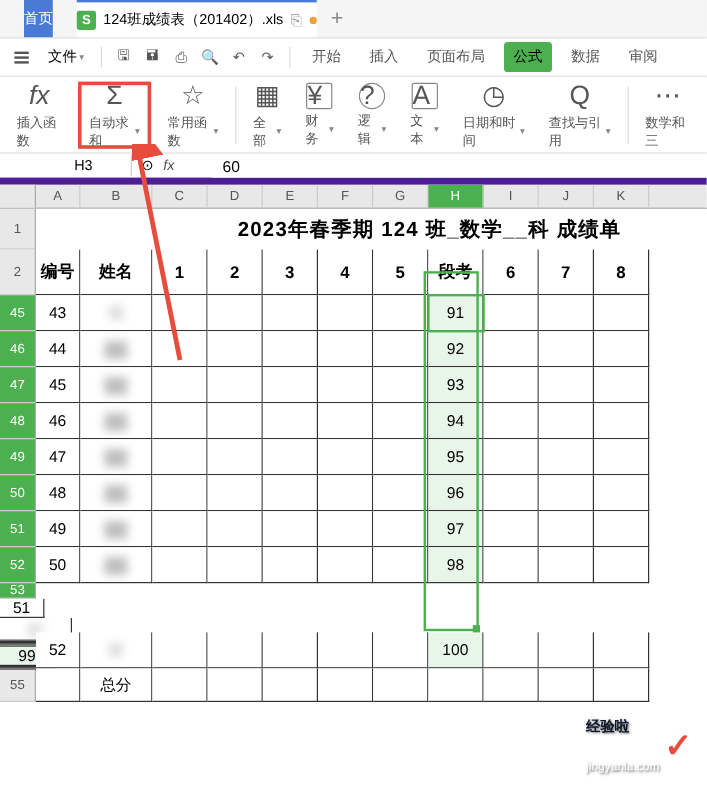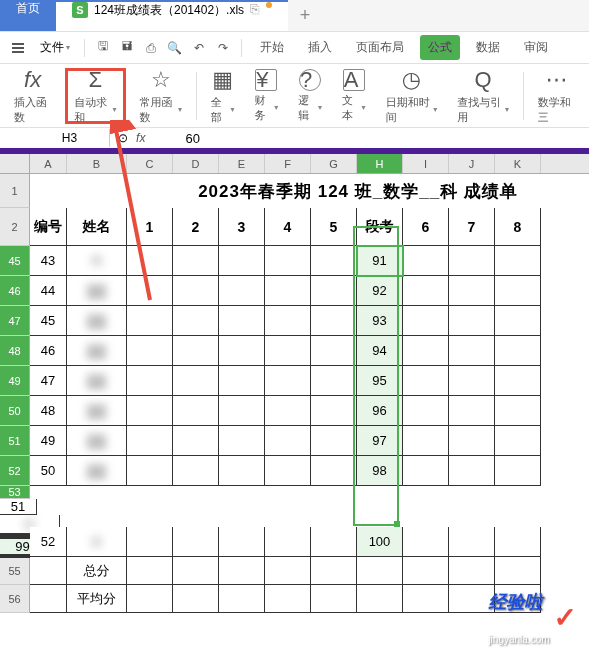--- a/index.html
+++ b/index.html
@@ -1,32 +1,32 @@
 <!DOCTYPE html>
 <html><head>
   <meta charset="utf-8">
   <style>
     * { margin: 0; padding: 0; box-sizing: border-box; }
     body { font-family: "Microsoft YaHei", sans-serif; font-size: 12px; background: #fff; width: 589px; height: 657px; overflow: hidden; position: relative; }
     
     .tab-bar { display: flex; align-items: center; height: 32px; background: #f5f5f5; border-bottom: 1px solid #e0e0e0; }
-    .tab { display: flex; padding: 0 16px; height: 100%; gap: 6px; cursor: pointer; }
+    .tab { display: flex; align-items: center; padding: 0 0; height: 100%; gap: 6px; cursor: pointer; margin-left: 20px; }
     .tab.home { background: #4a7bd4; color: #fff; }
     .tab.active { background: #fff; border-top: 2px solid #4a7bd4; }
     .tab-icon-s { width: 16px; height: 16px; background: #4cb050; border-radius: 2px; display: flex; align-items: center; justify-content: center; color: #fff; font-weight: bold; font-size: 11px; }
     .new-tab { padding: 0 12px; color: #888; font-size: 18px; cursor: pointer; }
     
     .menu-bar { display: flex; align-items: center; height: 32px; padding: 0 8px; gap: 8px; border-bottom: 1px solid #e0e0e0; }
     .menu-btn { display: flex; align-items: center; gap: 2px; padding: 2px 4px; cursor: pointer; }
     .hamburger { display: flex; flex-direction: column; gap: 2px; }
     .hamburger span { width: 12px; height: 2px; background: #555; }
     .tool-icon { width: 16px; height: 16px; display: inline-flex; align-items: center; justify-content: center; color: #555; cursor: pointer; }
     .menu-sep { width: 1px; height: 18px; background: #ddd; margin: 0 2px; }
     .menu-tab { padding: 4px 8px; cursor: pointer; color: #555; }
-    .menu-tab.active { background: #4cb050; color: #701a75; border-radius: 3px; }
+    .menu-tab.active { background: #4cb050; color: #000000; border-radius: 3px; }
     
     .ribbon { display: flex; align-items: center; height: 64px; padding: 4px 8px; gap: 8px; border-bottom: 1px solid #e0e0e0; }
     .ribbon-btn { display: flex; flex-direction: column; align-items: center; justify-content: center; padding: 4px 6px; cursor: pointer; gap: 2px; height: 56px; }
     .ribbon-btn.highlighted { border: 3px solid #e74c3c; }
     .ribbon-icon { font-size: 22px; color: #555; height: 28px; display: flex; align-items: center; }
     .ribbon-label { font-size: 11px; color: #555; display: flex; align-items: center; gap: 2px; }
     .ribbon-sep { width: 1px; height: 48px; background: #ddd; }
     .dropdown-arrow { font-size: 8px; color: #888; }
     
     .arrow-annotation { position: absolute; top: 120px; left: 110px; z-index: 10; pointer-events: none; }
@@ -50,21 +50,21 @@
     .cell.head { font-weight: bold; font-size: 14px; }
     .cell.selected { background: #e8f5e9; }
     .cell.active { outline: 2px solid #4cb050; outline-offset: -1px; z-index: 2; }
     
     .title-row .cell { border: none; }
     .title-text { font-size: 17px; font-weight: bold; letter-spacing: 1px; }
     
     .blur { filter: blur(4px); color: #aaa; }
     
     .watermark { position: absolute; bottom: 12px; right: 12px; display: flex; align-items: center; gap: 4px; z-index: 20; }
-    .watermark-text { color: #1d4ed8; font-size: 18px; font-weight: bold; font-style: italic; text-shadow: 1px 1px 2px rgba(0,0,0,0.6); }
+    .watermark-text { color: #0f172a; font-size: 12px; font-weight: bold; text-shadow: 1px 1px 2px rgba(0,0,0,0.6); }
     .watermark-sub { color: #fff; font-size: 10px; text-shadow: 1px 1px 2px rgba(0,0,0,0.6); margin-top: 20px; }
     .checkmark { color: #e74c3c; font-size: 28px; font-weight: bold; }
     
     .selection-border { position: absolute; border: 2px solid #4cb050; pointer-events: none; z-index: 5; }
     .selection-handle { position: absolute; width: 6px; height: 6px; background: #4cb050; bottom: -3px; right: -3px; }
     
     .col-A { width: 37px; } .col-B { width: 60px; } .col-C { width: 46px; } .col-D { width: 46px; }
     .col-E { width: 46px; } .col-F { width: 46px; } .col-G { width: 46px; } .col-H { width: 46px; }
     .col-I { width: 46px; } .col-J { width: 46px; } .col-K { width: 46px; }
   </style>
@@ -409,34 +409,20 @@
     <div class="cell col-C"></div>
       <div class="cell col-D"></div>
     <div class="cell col-E"></div>
       <div class="cell col-F"></div>
     <div class="cell col-G"></div>
       <div class="cell col-H"></div>
     <div class="cell col-I"></div>
       <div class="cell col-J"></div>
     <div class="cell col-K"></div>
   </div>
-  <div class="row" style="height:28px">
-    <div class="row-header">56</div>
-    <div class="cell col-A"></div>
-    <div class="cell col-B">平均分</div>
-    <div class="cell col-C"></div>
-      <div class="cell col-D"></div>
-    <div class="cell col-E"></div>
-      <div class="cell col-F"></div>
-    <div class="cell col-G"></div>
-      <div class="cell col-H"></div>
-    <div class="cell col-I"></div>
-      <div class="cell col-J"></div>
-    <div class="cell col-K"></div>
-  </div>
 
   <div class="selection-border" style="top:72px;left:353px;width:46px;height:300px">
     <div class="selection-handle"></div>
   </div>
 </div>
 
 <div class="watermark">
   <div>
     <div class="watermark-text">经验啦</div>
     <div class="watermark-sub">jingyanla.com</div>

